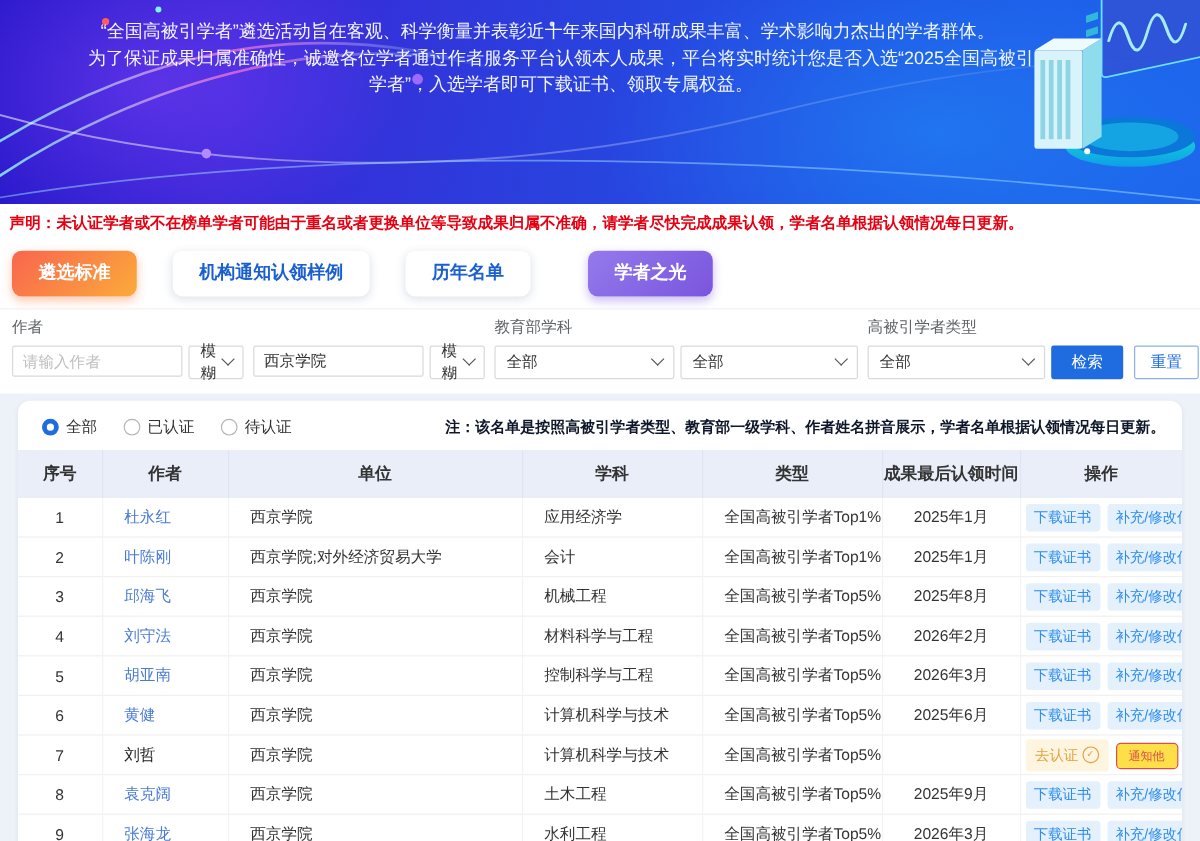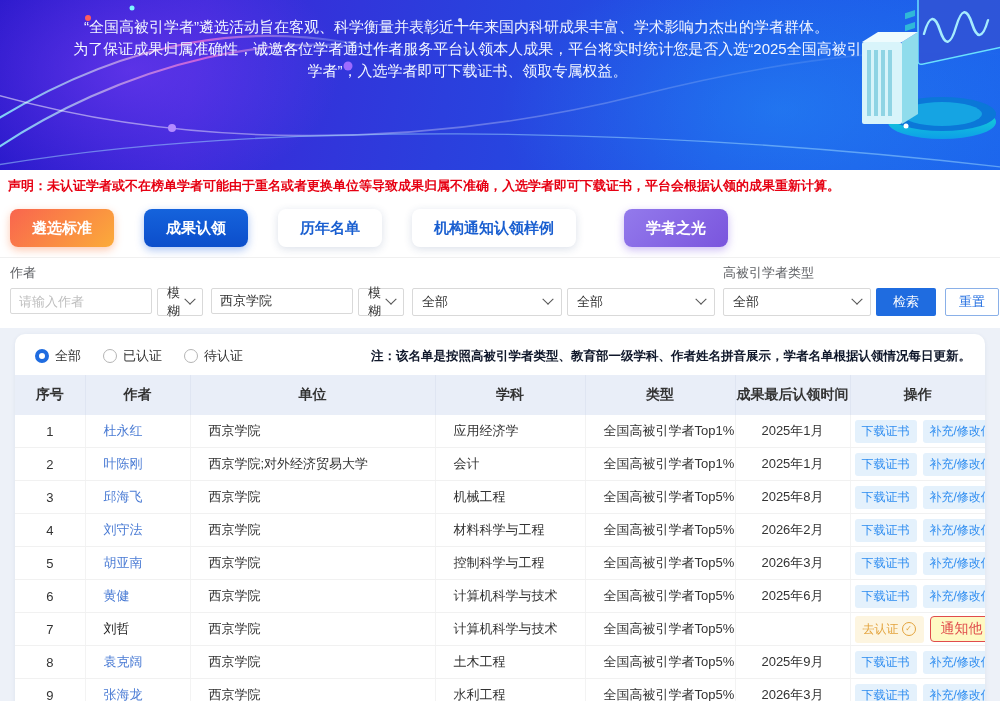--- a/index.html
+++ b/index.html
@@ -74,22 +74,22 @@
   .c-seq,.c-date,.c-act{text-align:center;}
   .c-author,.c-org,.c-subj,.c-type{text-align:left;padding-left:18px;}
   .a-link{color:#4a7bd4;cursor:pointer;}
   .a-plain{color:#222;}
   .pill{display:inline-block;background:#e4f1fc;color:#2d8cf0;font-size:12px;padding:3px 7px;
     border-radius:3px;margin:0 3px;cursor:pointer;}
   .pill-certify{display:inline-flex;align-items:center;gap:3px;background:#fdf5e0;color:#e3a33c;
     font-size:12px;padding:5px 8px;border-radius:3px;margin:0 3px;cursor:pointer;}
   .check-ic{display:inline-flex;align-items:center;justify-content:center;width:12px;height:12px;
     border:1px solid #e3a33c;border-radius:50%;font-size:8px;line-height:1;color:#e3a33c;}
-  .btn-notify{display:inline-block;background:#fef9c3;color:#e04c4c;border:1px solid #e04c4c;
-    font-size:14px;padding:3px 10px;border-radius:4px;margin:0 3px;cursor:pointer;}
+  .btn-notify{display:inline-block;background:#fde047;color:#e04c4c;border:1px solid #e04c4c;
+    font-size:10px;padding:3px 10px;border-radius:4px;margin:0 3px;cursor:pointer;}
 </style>
 </head>
 <body>
 
 <div class="banner">
   <div class="glow1"></div>
   <div class="glow2"></div>
   <svg class="deco" viewBox="0 0 1000 170" preserveAspectRatio="none">
     <defs>
       <linearGradient id="lg1" x1="0" y1="0" x2="1" y2="0">
@@ -139,28 +139,27 @@
       <rect x="95" y="44" width="10" height="6" transform="skewY(-18)" fill="#2fb8d8"></rect>
       <rect x="95" y="56" width="10" height="6" transform="skewY(-18)" fill="#2fb8d8"></rect>
       <circle cx="96" cy="126" r="2.5" fill="#fff"></circle>
     </g>
   </svg>
   <div class="banner-p p1">“全国高被引学者”遴选活动旨在客观、科学衡量并表彰近十年来国内科研成果丰富、学术影响力杰出的学者群体。</div>
   <div class="banner-p p2">为了保证成果归属准确性，诚邀各位学者通过作者服务平台认领本人成果，平台将实时统计您是否入选“2025全国高被引学者”，入选学者即可下载证书、领取专属权益。</div>
 </div>
 
 <div class="notice-bar">
-  <span class="notice-text">声明：未认证学者或不在榜单学者可能由于重名或者更换单位等导致成果归属不准确，入选学者即可下载证书，平台会根据认领的成果重新计算。</span>
+  <span class="notice-text">声明：未认证学者或不在榜单学者可能由于重名或者更换单位等导致成果归属不准确，请学者尽快完成成果认领，学者名单根据认领情况每日更新。</span>
 </div>
 
 <div class="tabs">
   <div class="tab orange">遴选标准</div>
-  <div class="tab blue">成果认领</div>
+  <div class="tab white">机构通知认领样例</div>
   <div class="tab white">历年名单</div>
-  <div class="tab white">机构通知认领样例</div>
   <div class="tab purple">学者之光</div>
 </div>
 
 <div class="filters">
   <div class="fgroup">
     <span class="flabel">作者</span>
     <div class="frow">
       <input class="f-input w140" placeholder="请输入作者" style="">
       <div class="sel w44">
         <span>模糊</span>
@@ -171,20 +170,21 @@
   <div class="fgroup">
     <div class="frow">
       <input class="f-input w140" value="西京学院" style="">
       <div class="sel w44">
         <span>模糊</span>
         <span class="chev"></span>
       </div>
     </div>
   </div>
   <div class="fgroup">
+    <span class="flabel">教育部学科</span>
     <div class="frow">
       <div class="sel w150">
         <span>全部</span>
         <span class="chev"></span>
       </div>
       <div class="sel w148">
         <span>全部</span>
         <span class="chev"></span>
       </div>
     </div>

